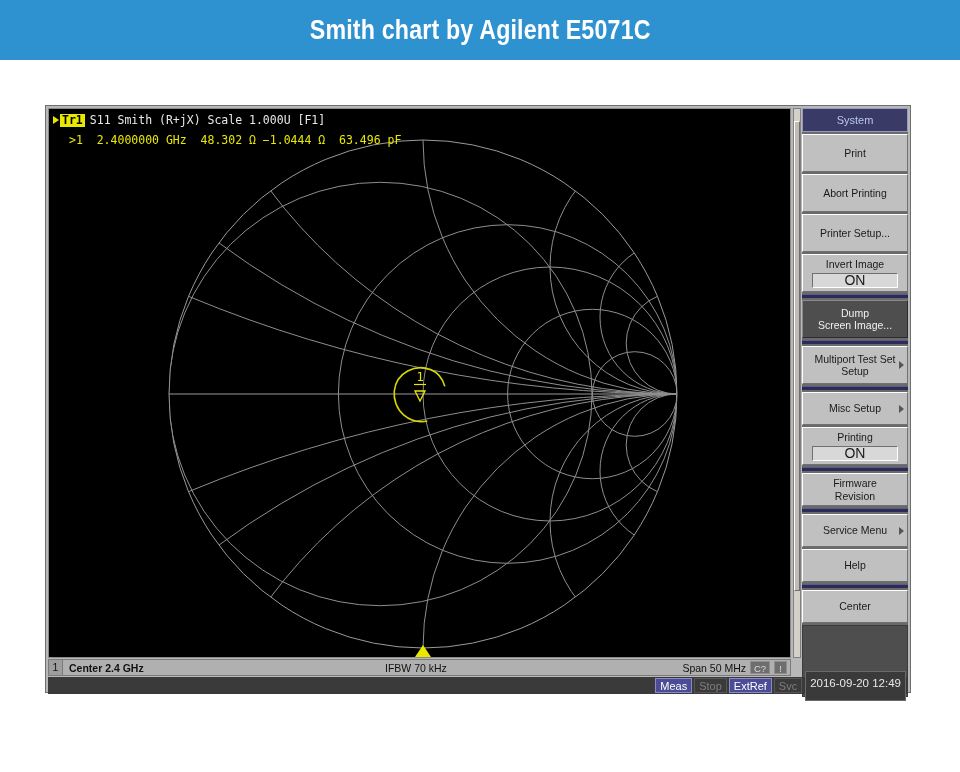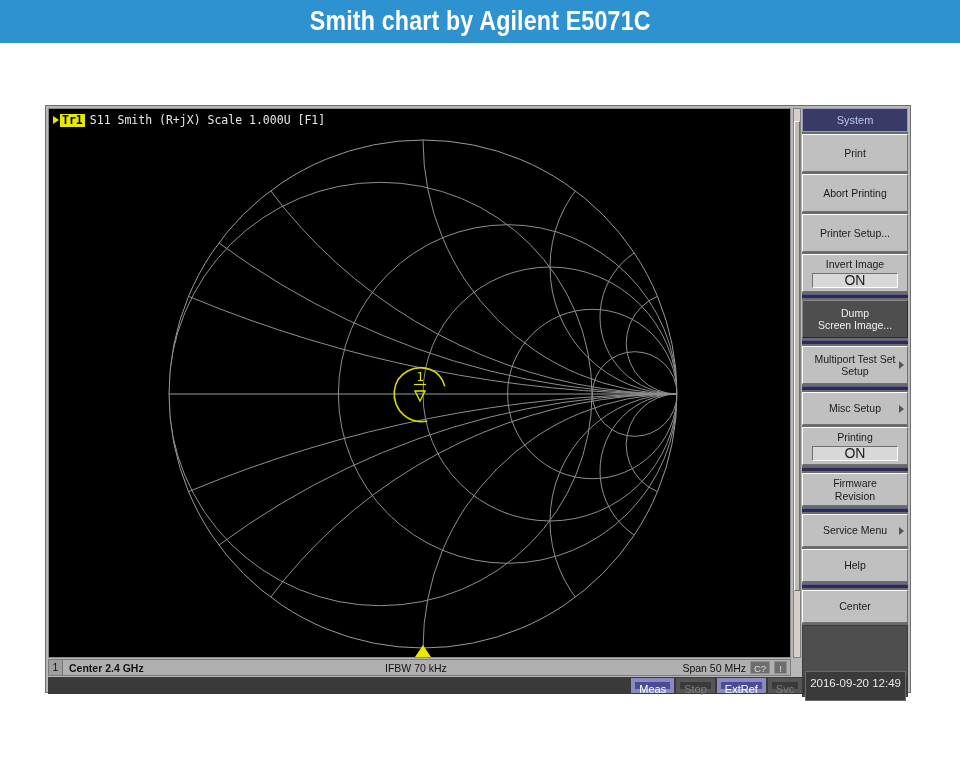--- a/index.html
+++ b/index.html
@@ -8,21 +8,21 @@
     background: #ffffff;
     width: 960px;
     height: 772px;
     overflow: hidden;
     font-family: "Liberation Sans", sans-serif;
   }
 
   
   #header-banner {
     width: 960px;
-    height: 43px;
+    height: 60px;
     background: #2e92d1;
     display: flex;
     align-items: center;
     justify-content: center;
   }
   #header-title {
     color: #ffffff;
     font-family: "Liberation Sans Narrow", "Liberation Sans", sans-serif;
     font-size: 27px;
     font-weight: bold;
@@ -272,21 +272,21 @@
     display: flex;
     align-items: center;
     justify-content: flex-end;
   }
   .sys-chip {
     height: 15px;
     line-height: 15px;
     padding: 0 4px;
     margin-left: 2px;
     font-size: 11px;
-    border: 4px solid #d946ef;
+    border: 1px solid #d946ef;
     box-sizing: border-box;
   }
   .sys-chip.active {
     background: #4b4b96;
     color: #ffffff;
     border-color: #8a8ac0;
   }
   .sys-chip.inactive {
     background: #3a3a3a;
     color: #7e7e7e;
@@ -383,20 +383,21 @@
 
       <polygon points="374,536 366,548 382,548" fill="#e8e800"></polygon>
     </svg>
 
     <div id="trace-title-row">
       <span id="trace-pointer-icon"></span>
       <span id="trace-badge">Tr1</span>
       <span id="trace-title-text">S11 Smith (R+jX) Scale 1.000U [F1]</span>
     </div>
 
+    <div id="marker-readout">&gt;1  2.4000000 GHz  48.302 Ω −1.0444 Ω  63.496 pF</div>
   </div>
 
   <div id="panel-scroll-strip">
     <div id="panel-scroll-thumb"></div>
   </div>
 
   <div id="softkey-panel">
     <div id="softkey-header">System</div>
 
     <div class="softkey h38">

